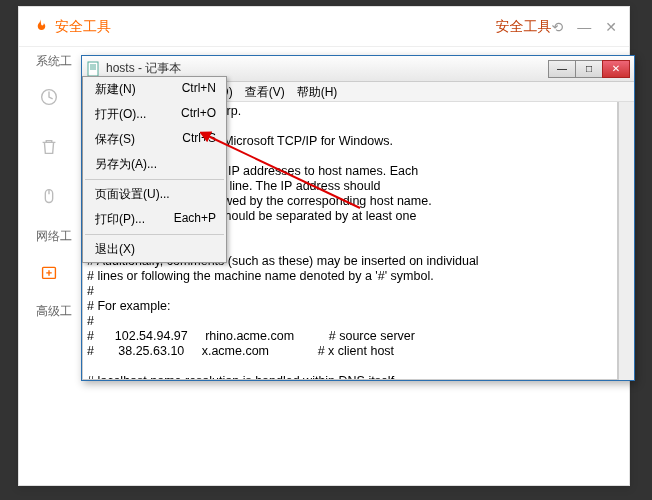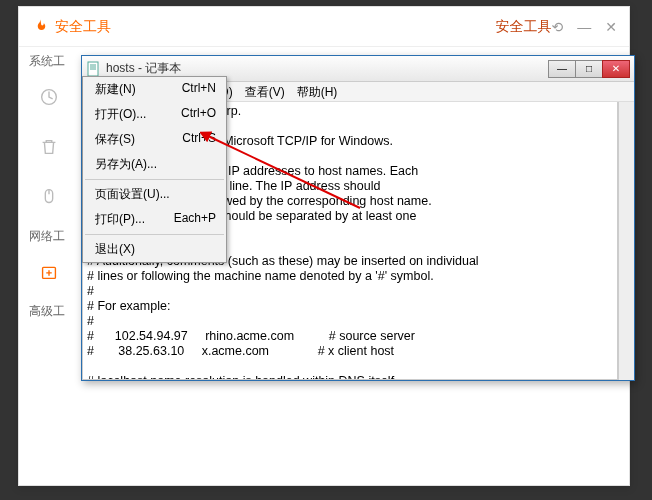--- a/index.html
+++ b/index.html
@@ -7,21 +7,21 @@
 .bg-app{position:absolute;left:18px;top:6px;width:612px;height:480px;background:#fff;border:1px solid #e0e0e0;box-shadow:0 2px 8px rgba(0,0,0,.15)}
 .bg-header{height:40px;display:flex;align-items:center;padding:0 12px;border-bottom:1px solid #eee}
 .bg-logo{display:flex;align-items:center;gap:6px;color:#ff6a00;font-size:14px;font-weight:500}
 .bg-logo svg{width:18px;height:18px}
 .bg-title{flex:1;text-align:right;color:#c2410c;font-size:14px}
 .bg-ctrl{display:flex;gap:14px;color:#999;font-size:14px}
 .bg-side{position:absolute;left:0;top:40px;width:60px}
 .side-item{height:50px;display:flex;flex-direction:column;align-items:center;justify-content:center;color:#888;font-size:11px;gap:2px}
 .side-item svg{width:22px;height:22px;stroke:#bbb;fill:none;stroke-width:1.5}
 .side-item.orange svg{stroke:#ff6a00}
-.side-label{color:#666;font-size:12px;padding:6px 0 2px 10px;text-align:left;width:100%}
+.side-label{color:#666;font-size:12px;padding:6px 0 2px 10px;text-align:center;width:100%}
 .notepad{position:absolute;left:81px;top:55px;width:554px;height:326px;background:#fff;border:1px solid #2a6fb0;box-shadow:2px 3px 8px rgba(0,0,0,.3)}
 .np-title{height:26px;background:linear-gradient(#fdfdfd,#e8e8e8);display:flex;align-items:center;padding:0 4px;border-bottom:1px solid #ccc}
 .np-icon{width:16px;height:16px;margin-right:4px}
 .np-titletext{flex:1;font-size:12px;color:#333}
 .np-btns{display:flex}
 .np-btn{width:28px;height:18px;border:1px solid #8a8a8a;background:linear-gradient(#f0f0f0,#d8d8d8);display:flex;align-items:center;justify-content:center;font-size:10px;margin-left:-1px}
 .np-btn.close{background:linear-gradient(#e67,#c33);color:#fff;border-color:#a22}
 .np-menu{height:20px;background:#f4f4f4;display:flex;border-bottom:1px solid #ddd;font-size:12px}
 .np-mi{padding:2px 6px;cursor:default}
 .np-body{position:relative;height:calc(100% - 46px);overflow:hidden}

